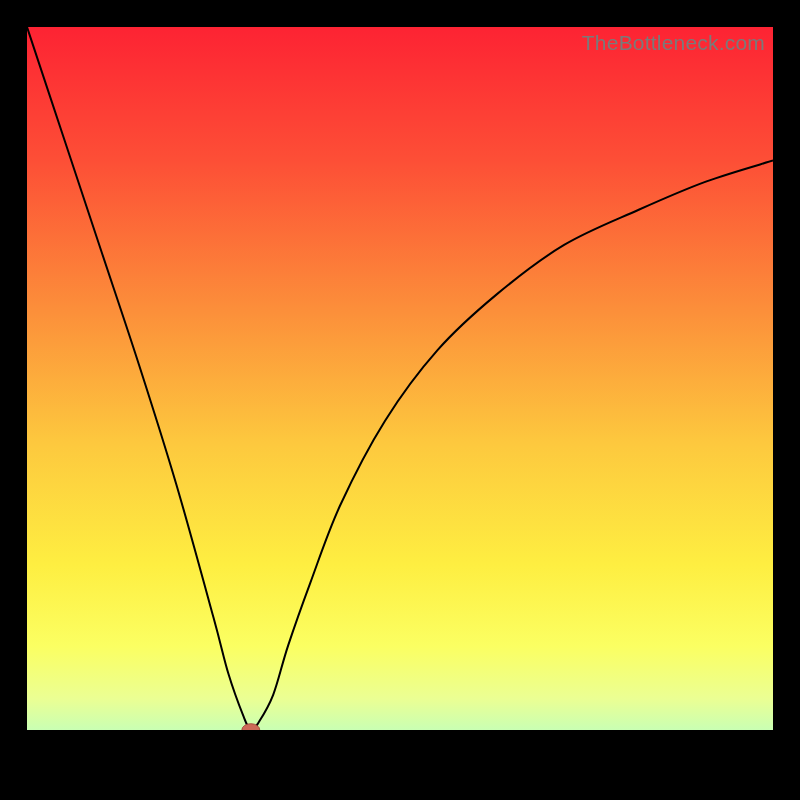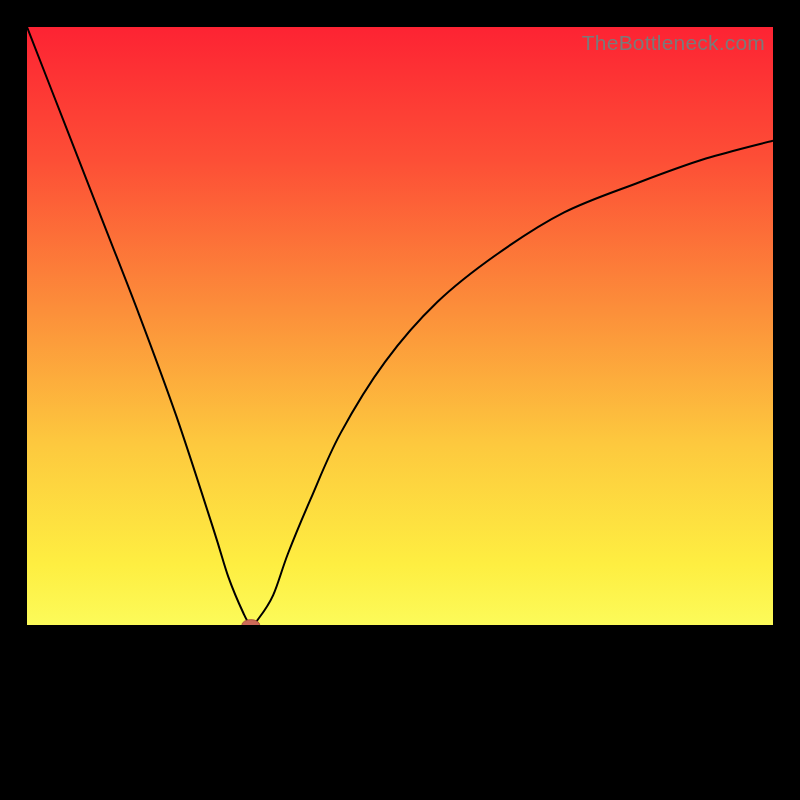--- a/index.html
+++ b/index.html
@@ -15,21 +15,21 @@
     position: relative;
     width: 800px;
     height: 800px;
     background: #000;
   }
   .plot-area {
     position: absolute;
     left: 27px;
     top: 27px;
     width: 746px;
-    height: 598px;
+    height: 703px;
     overflow: hidden;
   }
   .gradient-bg {
     position: absolute;
     inset: 0;
   }
   .watermark {
     position: absolute;
     top: 4px;
     right: 8px;

